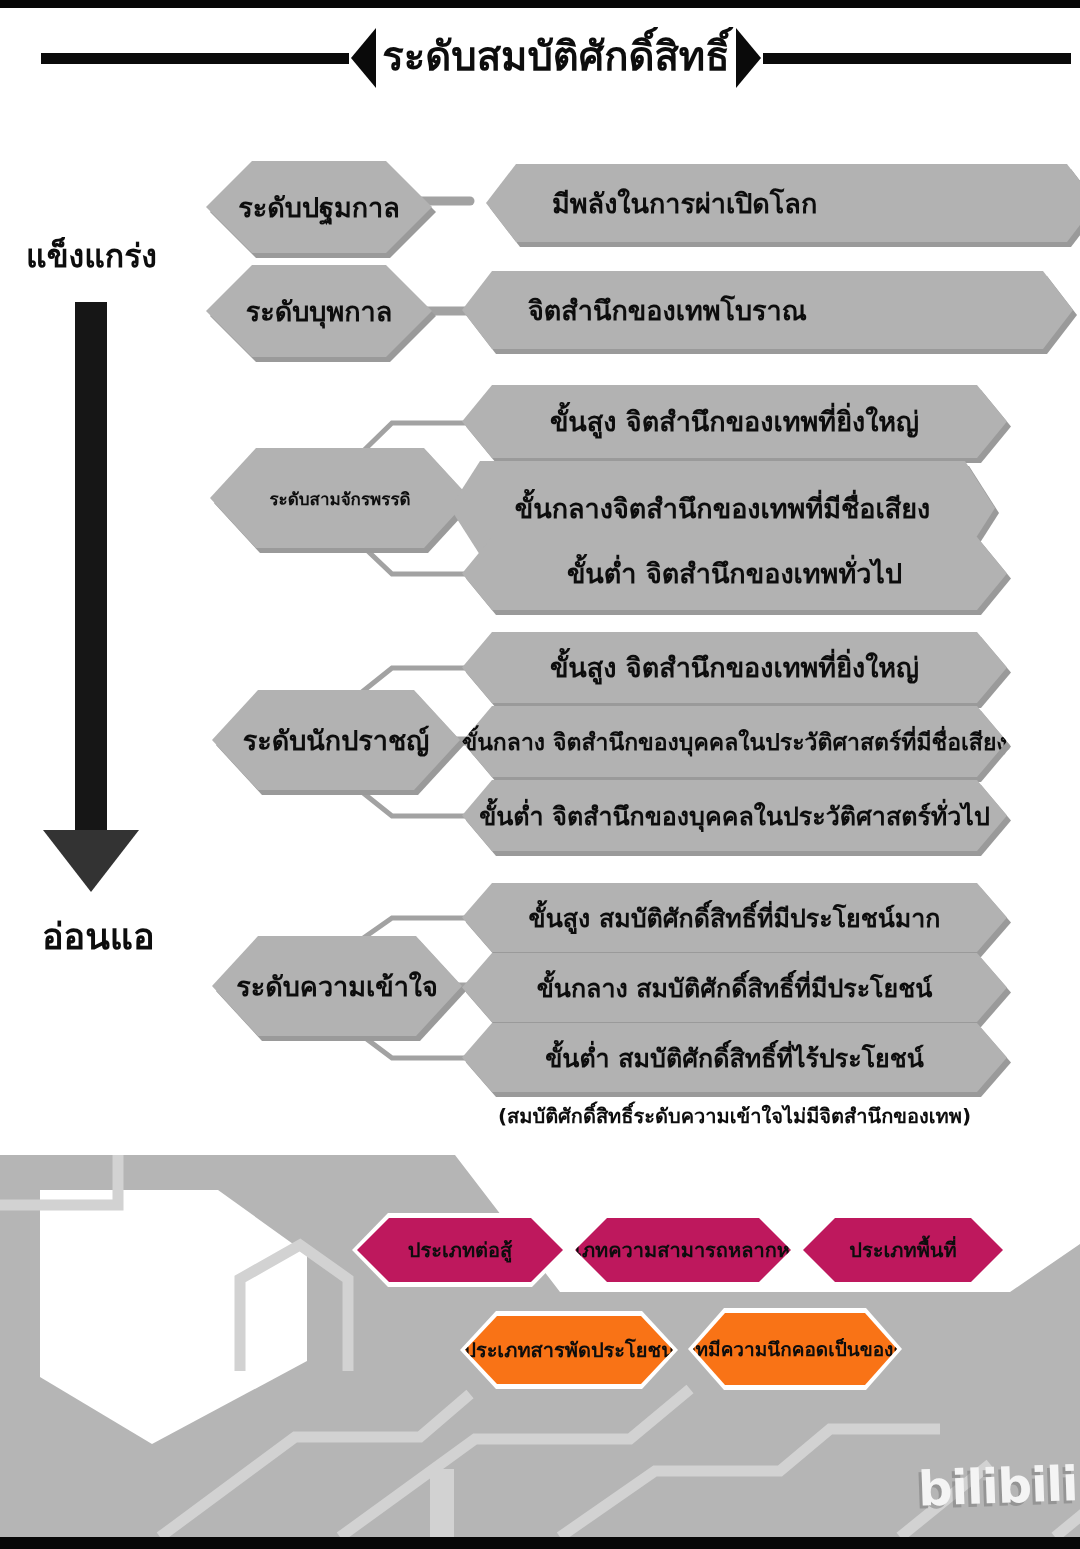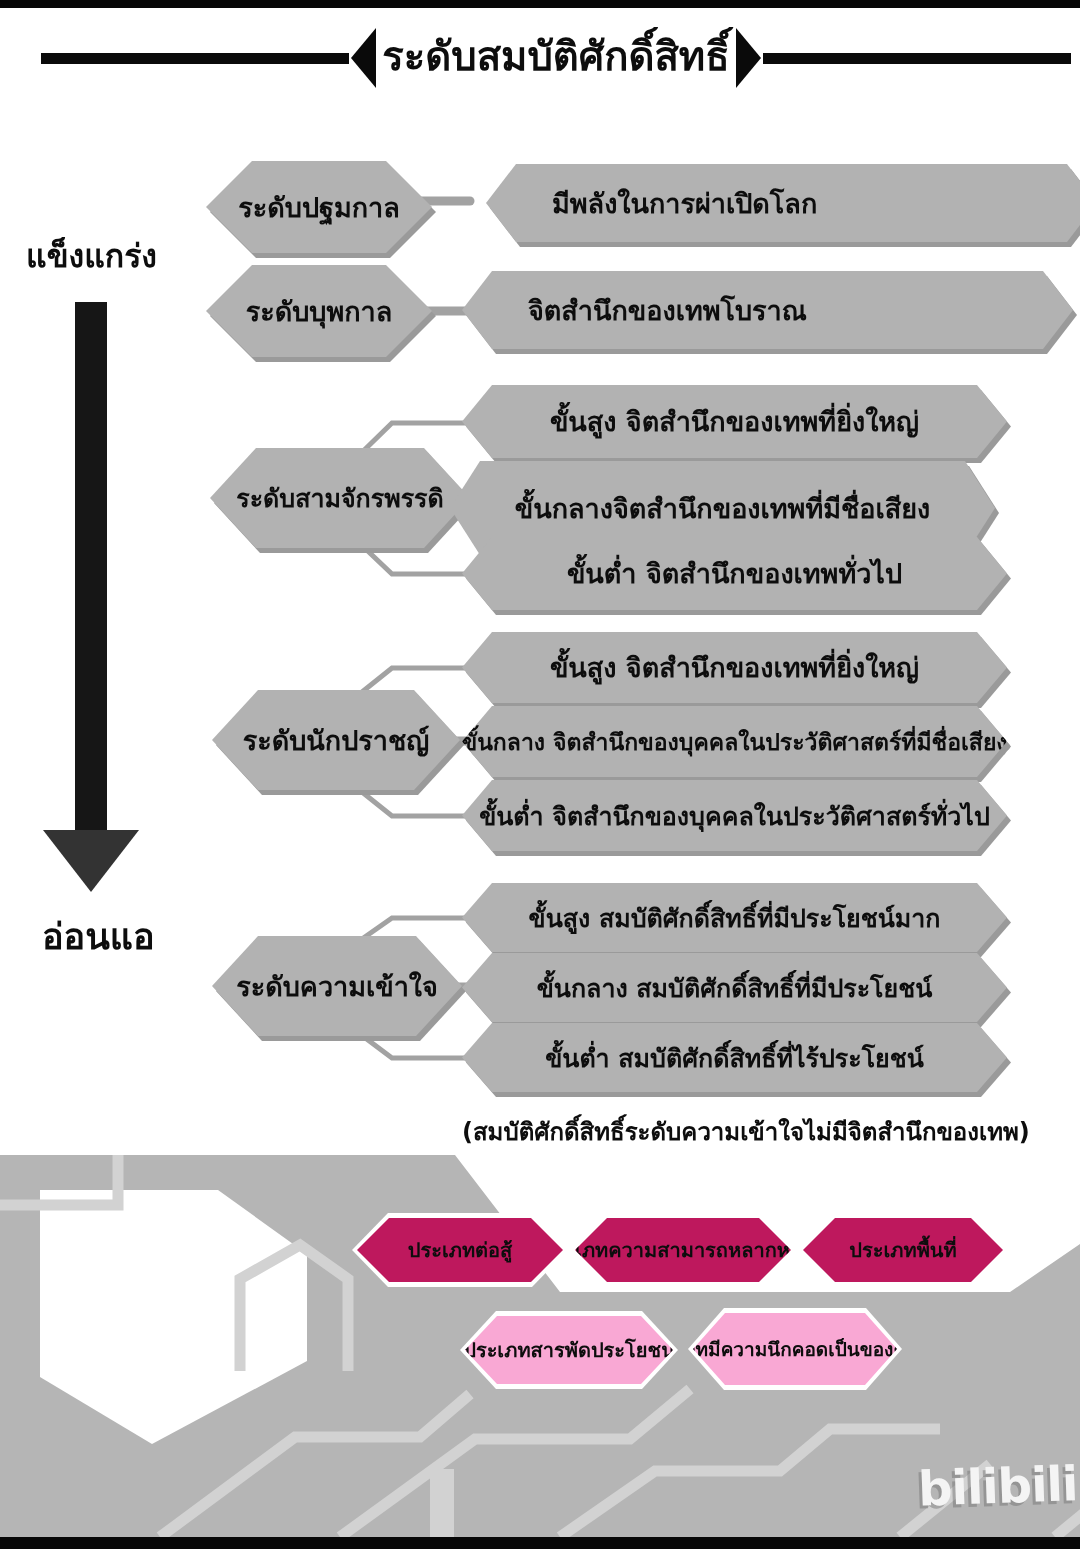--- a/index.html
+++ b/index.html
@@ -27,40 +27,40 @@
 
   
   .hx{position:absolute;filter:drop-shadow(4px 5px 0 #9a9a9a);}
   .hx .shape{
     width:100%;height:100%;background:#b2b2b2;
     clip-path:polygon(var(--b) 0,calc(100% - var(--b)) 0,100% 50%,calc(100% - var(--b)) 100%,var(--b) 100%,0 50%);
     display:flex;align-items:center;justify-content:center;
     font-weight:bold;white-space:nowrap;
   }
   .hx.lbl .shape{--b:46px;font-size:27px;}
-  .hx.lbl.small .shape{font-size:25px;}
+  .hx.lbl.small .shape{font-size:17px;}
   .hx.itm .shape{--b:30px;font-size:27px;}
   .hx.itm.lead .shape{justify-content:flex-start;padding-left:66px;}
   .hx.itm.t25 .shape{font-size:25px;}
   .hx.itm.t23 .shape{font-size:23px;}
 
   .conn{position:absolute;left:0;top:0;}
 
-  .note{position:absolute;left:462px;top:1100px;width:545px;text-align:center;font-size:24px;font-weight:bold;white-space:nowrap;margin-top:12px;}
+  .note{position:absolute;left:462px;top:1100px;width:545px;text-align:center;font-size:20px;font-weight:bold;white-space:nowrap;}
 
   
   .bottom{position:absolute;left:0;top:1149px;width:1080px;height:388px;}
   .bottom svg{position:absolute;left:0;top:0;}
   .thx{position:absolute;}
   .thx .bord{width:100%;height:100%;background:#ffffff;position:relative;
     clip-path:polygon(36px 0,calc(100% - 36px) 0,100% 50%,calc(100% - 36px) 100%,36px 100%,0 50%);}
   .thx .fill{position:absolute;left:5px;top:5px;right:5px;bottom:5px;background:#be185d;
     clip-path:polygon(32px 0,calc(100% - 32px) 0,100% 50%,calc(100% - 32px) 100%,32px 100%,0 50%);
     display:flex;align-items:center;justify-content:center;font-size:20px;font-weight:bold;white-space:nowrap;}
-  .thx.outline .fill{background:#f9a8d4;text-align:center;}
+  .thx.outline .fill{background:#f97316;text-align:center;}
   .thx.small .fill{font-size:19px;}
 
   .watermark{position:absolute;left:918px;top:1458px;font-size:48px;font-weight:bold;color:#f4f4f4;
     letter-spacing:-1px;transform:rotate(-2deg);text-shadow:-3px 3px 0 rgba(110,110,110,0.45);}
 </style>
 </head>
 <body>
 
 <div class="page">
 

